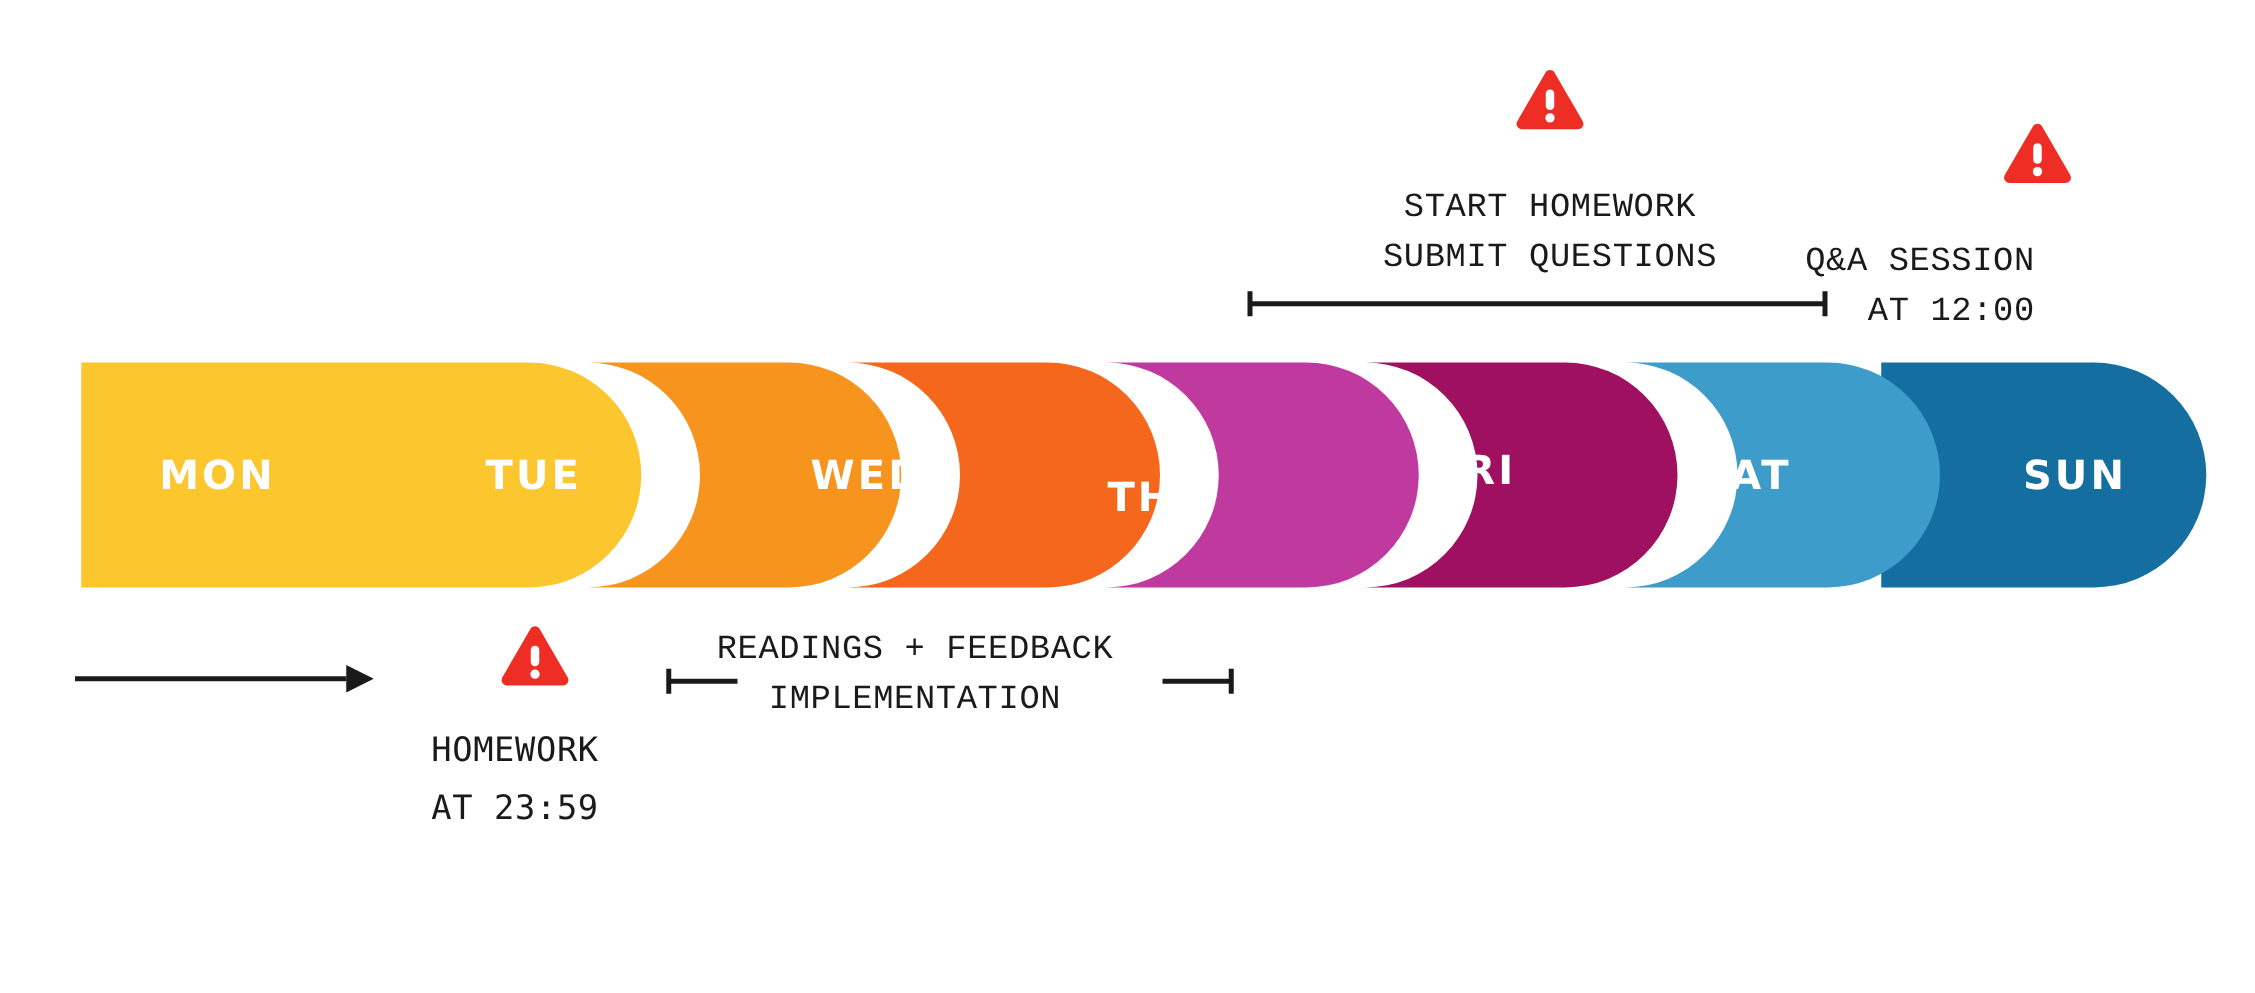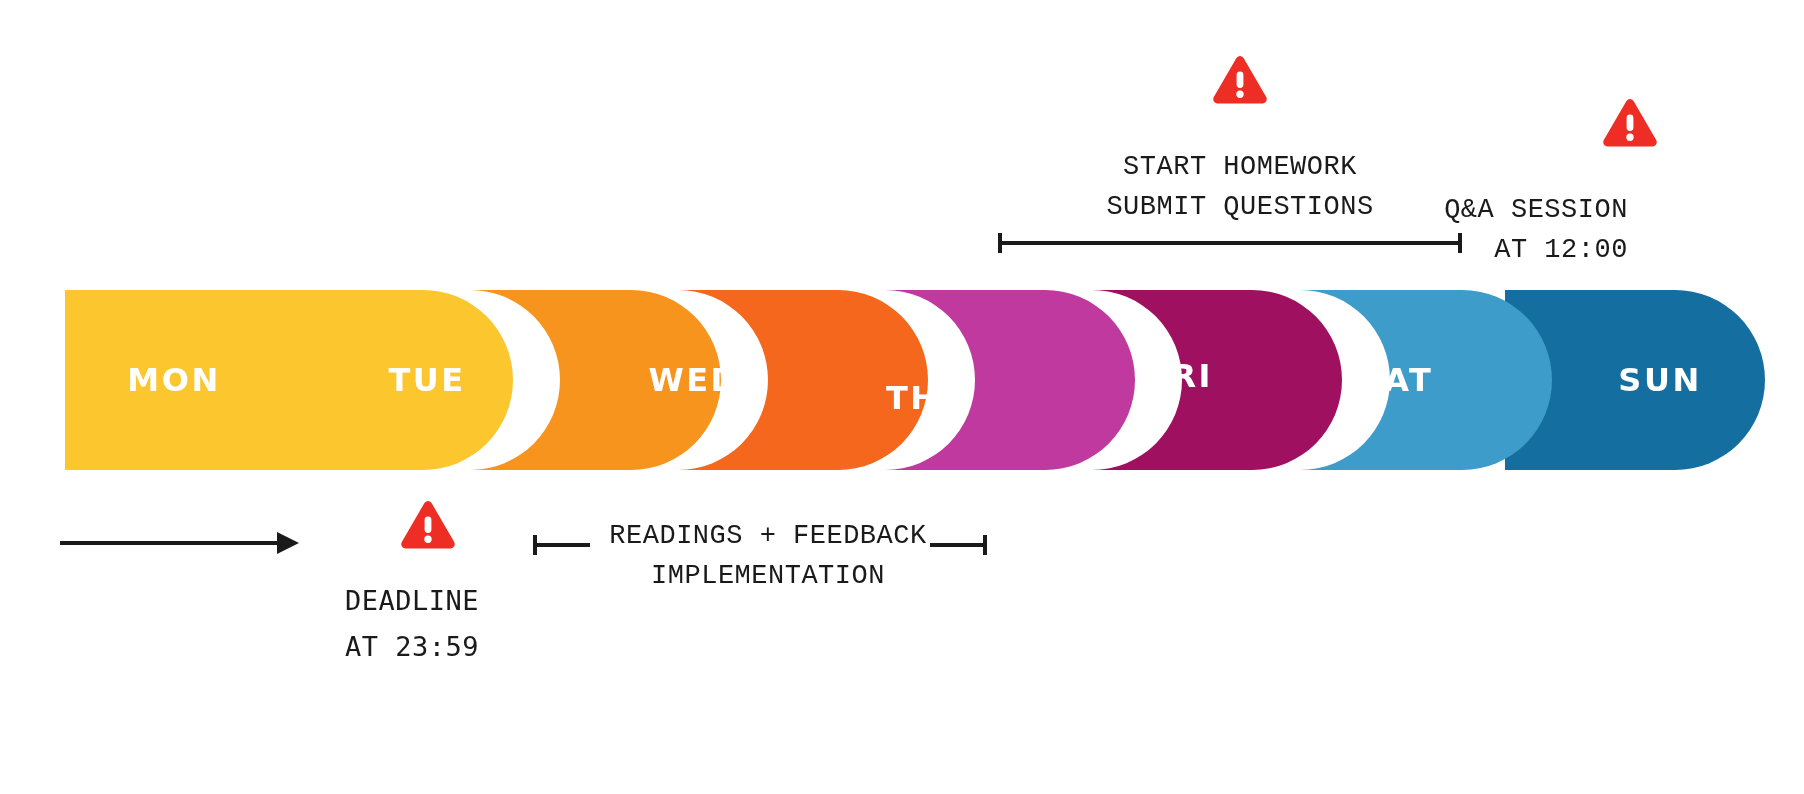--- a/index.html
+++ b/index.html
@@ -140,25 +140,25 @@
   </svg>
 
   <svg class="warn-icon" style="left:428px; top:500px;" viewBox="0 0 56 50" xmlns="http://www.w3.org/2000/svg">
     <path d="M24.3 3.2 L1.8 42.0 a4.3 4.3 0 0 0 3.7 6.4 h45.0 a4.3 4.3 0 0 0 3.7 -6.4
              L31.7 3.2 a4.3 4.3 0 0 0 -7.4 0 Z" fill="#EE2D24"></path>
     <rect x="24.6" y="16.5" width="6.8" height="16.5" rx="3.4" fill="#ffffff"></rect>
     <circle cx="28" cy="39.3" r="3.7" fill="#ffffff"></circle>
   </svg>
 
   <div class="annot left" style="left:345px; top:578px; line-height:46px;">
-    <span class="annot-line">DEADLINE</span>
+    <span class="annot-line">HOMEWORK</span>
     <span class="annot-line">AT 23:59</span>
   </div>
 
-  <div class="annot center" style="left:768px; top:500px;margin-top:16px;">
+  <div class="annot center" style="left:732px; top:500px;">
     <span class="annot-line">READINGS + FEEDBACK</span>
     <span class="annot-line">IMPLEMENTATION</span>
   </div>
 
   <svg class="bracket" style="left:530px; top:530px;" width="460" height="30" viewBox="0 0 460 30" xmlns="http://www.w3.org/2000/svg">
     <line x1="5" y1="15" x2="60" y2="15" stroke="#1a1a1a" stroke-width="4"></line>
     <line x1="5" y1="5" x2="5" y2="25" stroke="#1a1a1a" stroke-width="4"></line>
     <line x1="400" y1="15" x2="455" y2="15" stroke="#1a1a1a" stroke-width="4"></line>
     <line x1="455" y1="5" x2="455" y2="25" stroke="#1a1a1a" stroke-width="4"></line>
   </svg>

